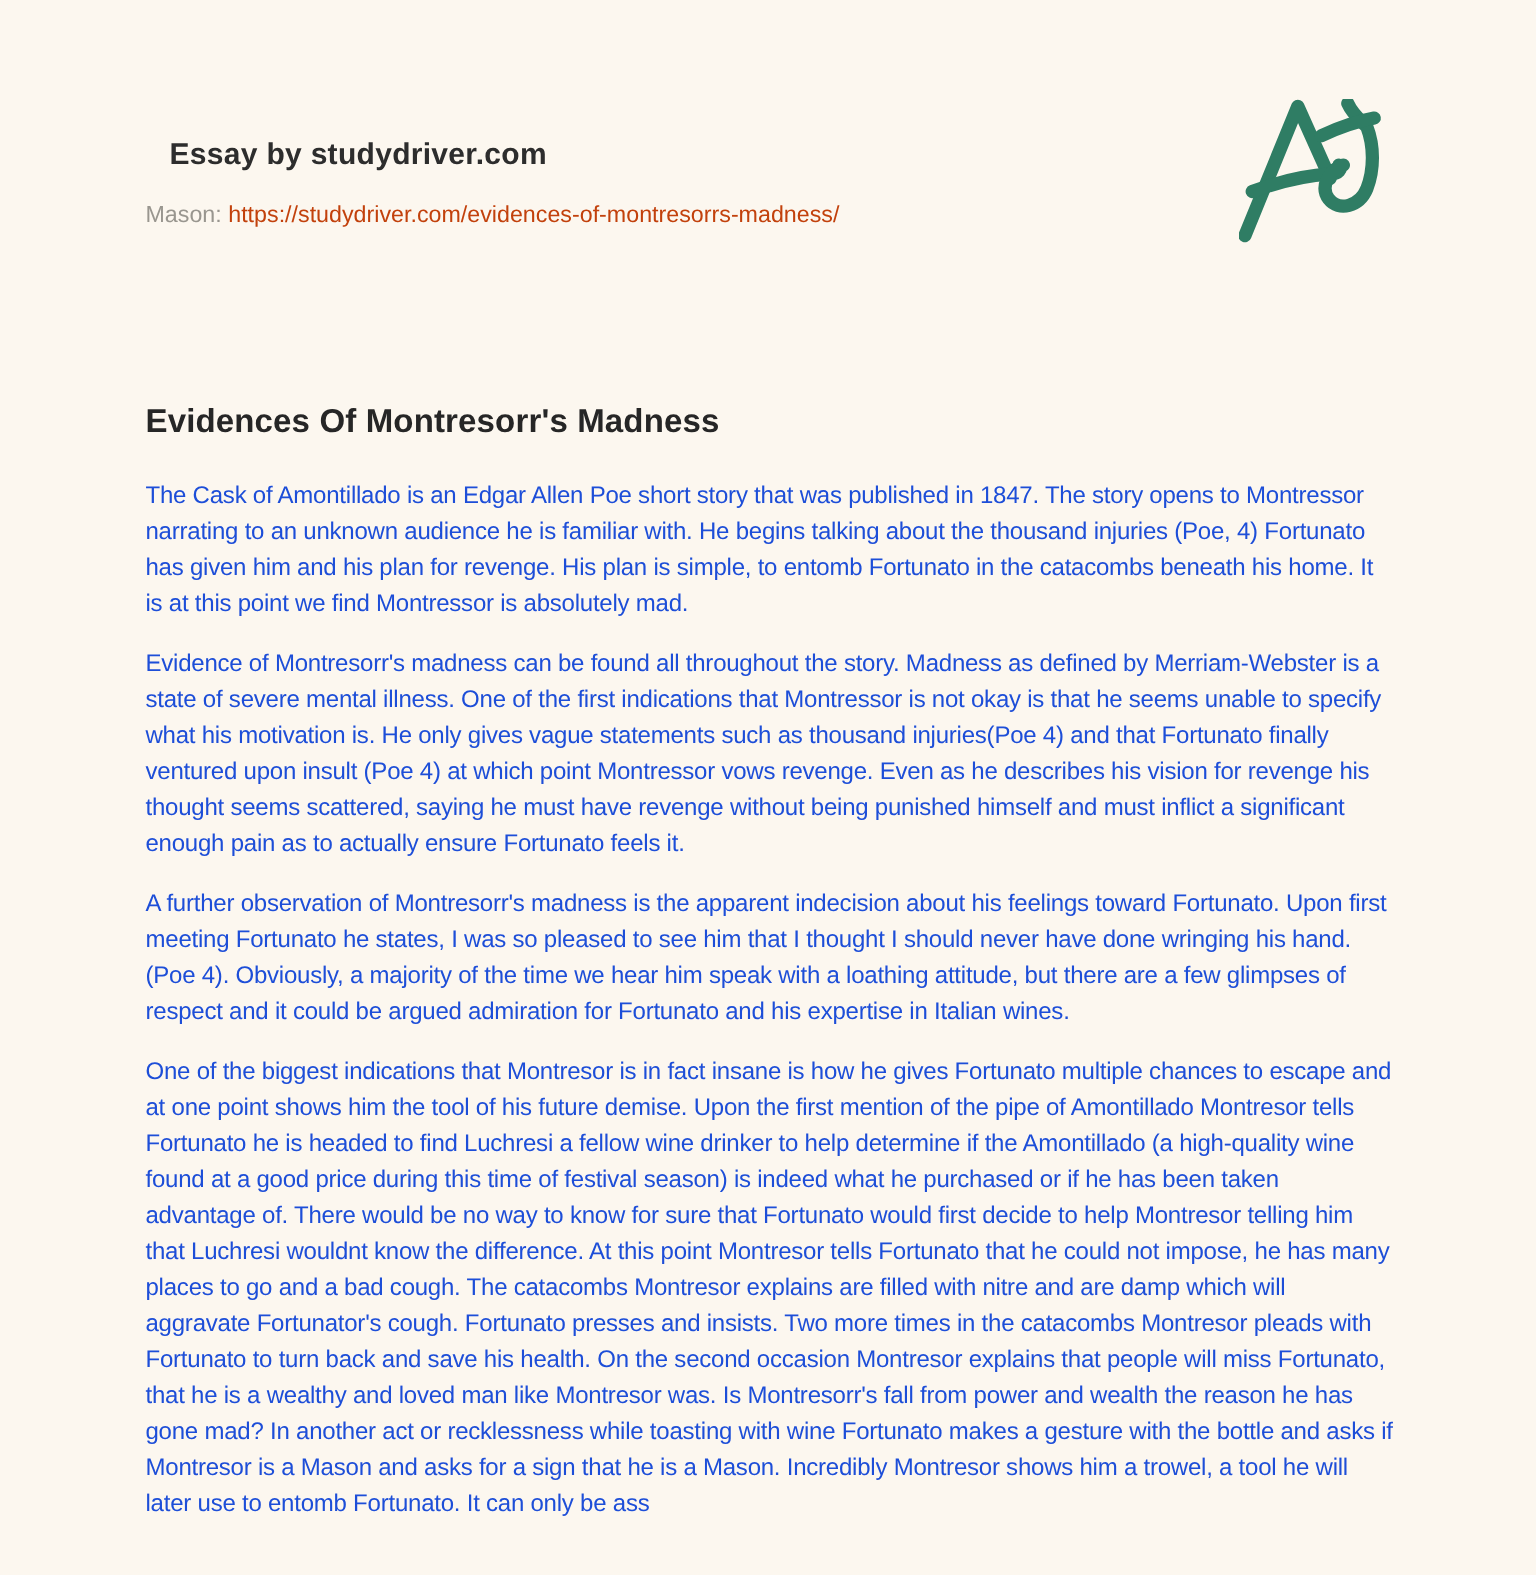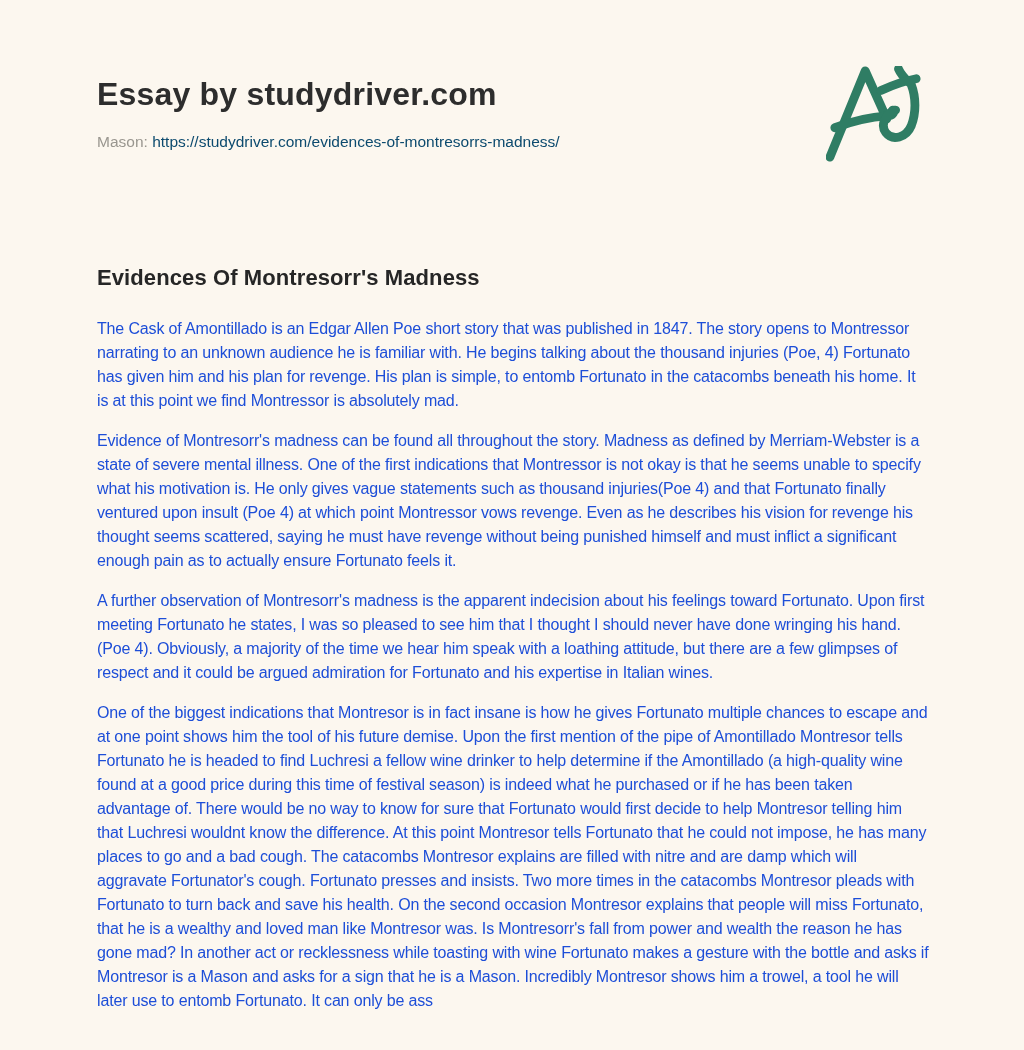--- a/index.html
+++ b/index.html
@@ -11,35 +11,35 @@
     font-family: "Liberation Sans", sans-serif;
     overflow: hidden;
   }
   .page {
     position: relative;
     width: 1024px;
     height: 1050px;
     padding: 76px 95px 0 97px;
   }
   .essay-meta-title {
-    margin: 0;
-    font-size: 32px;
+    margin: 16px;
+    font-size: 20px;
     line-height: 1.15;
     font-weight: 700;
     color: #2d2d2d;
     letter-spacing: 0.2px;
   }
   .source-line {
     margin: 20px 0 0 0;
     font-size: 15.5px;
     line-height: 1.2;
     color: #99968f;
   }
   .source-line a {
-    color: #0c4a6e;
+    color: #c2410c;
     text-decoration: none;
   }
   .logo {
     position: absolute;
     left: 826px;
     top: 66px;
     width: 98px;
     height: 96px;
   }
   .logo svg { width: 100%; height: 100%; display: block; }

